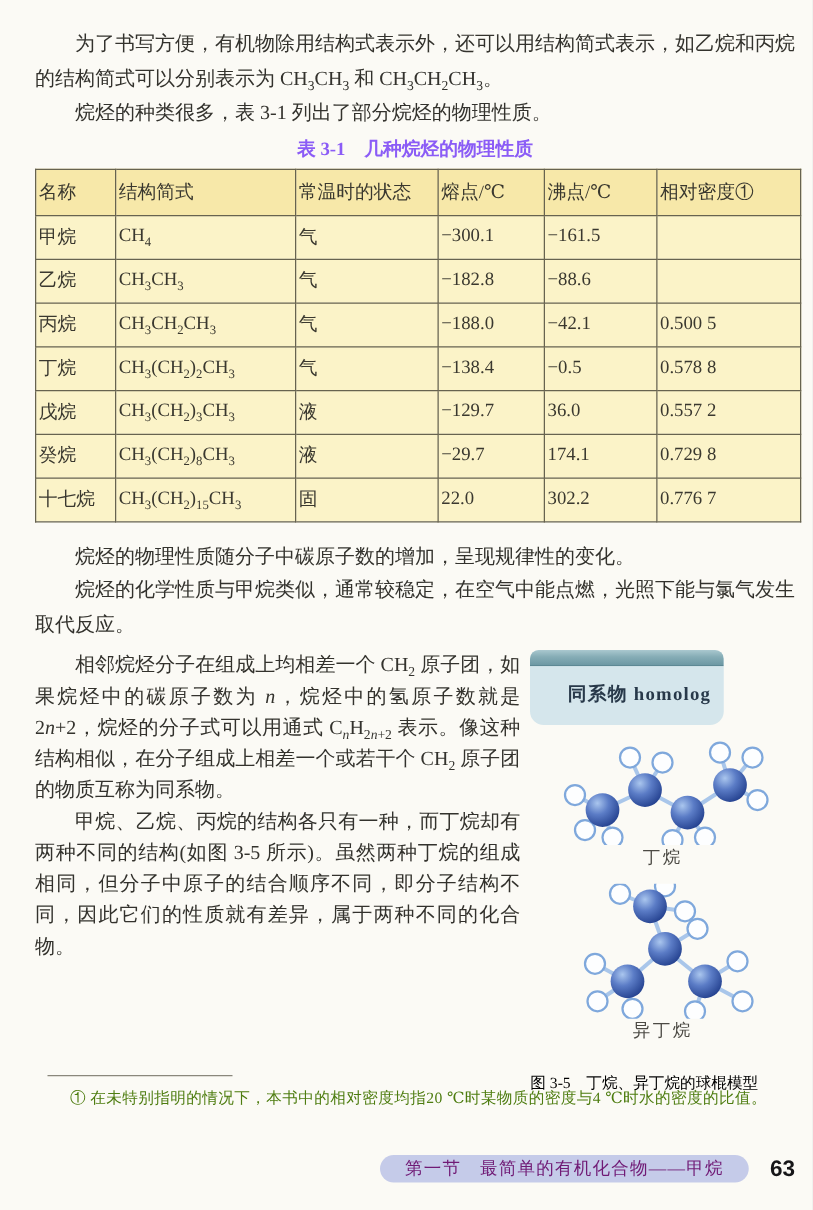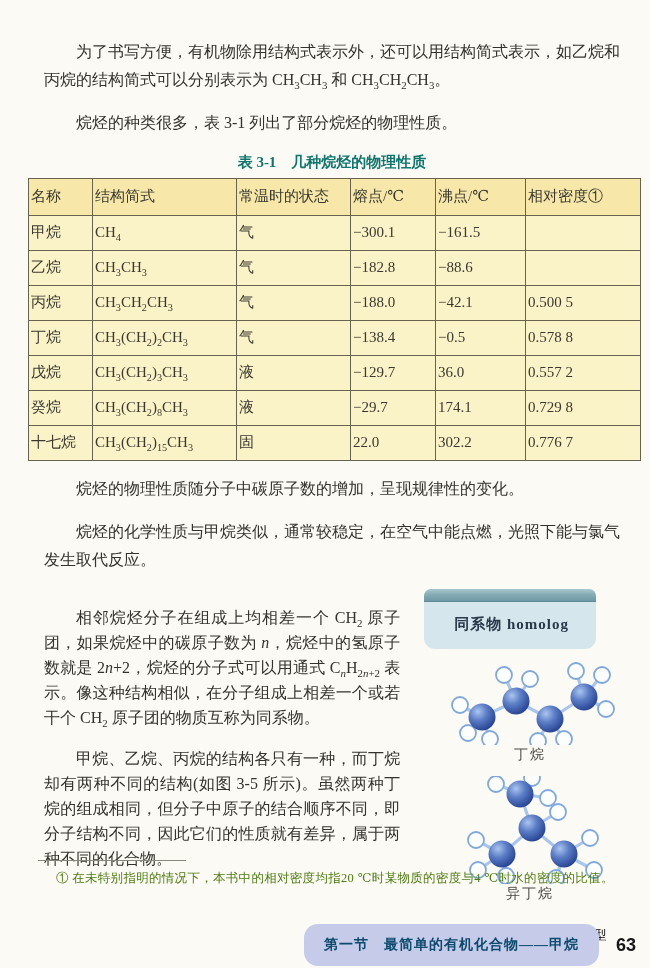--- a/index.html
+++ b/index.html
@@ -2,50 +2,50 @@
 <html><head>
 <meta charset="utf-8">
 <style>
   html,body { margin:0; padding:0; background:#e9e9e7; }
   .page {
     position:relative; width:650px; height:968px; margin:0 auto;
     background:#fbfaf5; overflow:hidden;
     font-family:"Liberation Serif","DejaVu Serif",serif; color:#33322d;
   }
   .content { padding:22px 14px 0 28px; }
-  p.para { margin:16px; font-size:16px; line-height:27.5px; text-align:justify; text-indent:2em; }
+  p.para { margin:0; font-size:16px; line-height:27.5px; text-align:justify; text-indent:2em; }
   sub { font-size:0.68em; line-height:0; }
   i { font-style:italic; }
 
-  .table-title { text-align:center; font-weight:bold; font-size:15px; margin:5px 0 6px 0; color:#0f766e; }
+  .table-title { text-align:center; font-weight:bold; font-size:15px; margin:5px 0 6px 0; color:#8b5cf6; }
   table.alkane { border-collapse:collapse; width:612px; font-size:15px; table-layout:fixed; }
   table.alkane th, table.alkane td { border:1px solid #67634f; text-align:left; padding:0 2px; height:34px; color:#3a382f; }
   table.alkane thead th { background:#f7e8a9; font-weight:normal; height:36px; }
   table.alkane tbody td { background:#fbf3c8; }
 
   .wrap { display:flex; margin-top:6px; }
   .textcol { width:396px; }
   .textcol p.para { line-height:25px; }
   .sidebar { width:216px; margin-left:8px; padding-top:0; }
 
-  .termbox { width:172px; background:#d5e6ec; border-radius:7px 7px 11px 11px; padding-bottom:15px; }
+  .termbox { width:155px; background:#d5e6ec; border-radius:7px 7px 11px 11px; padding-bottom:15px; }
   .termstrip { height:12px; border-radius:7px 7px 0 0; background:linear-gradient(#aac8cf 0%, #86adb6 45%, #6d98a4 100%); border-bottom:1px solid #5d8894; }
   .termlabel { font-weight:bold; font-size:15px; color:#28394a; padding:13px 0 0 30px; letter-spacing:1px; }
 
   .model-wrap { text-align:center; }
   .model { display:block; margin:12px auto 0 auto; }
   .model-label { text-align:center; font-size:14px; color:#4c4a44; margin:1px 0 0 0; letter-spacing:2px; }
   .fig-caption { font-size:12.5px; color:#000000; margin-top:24px; white-space:nowrap; }
 
   .footnote-area { position:absolute; left:30px; right:18px; top:860px; }
   .footnote-rule { width:148px; border-top:1px solid #8a877c; margin-left:8px; }
   .footnote { font-size:12.5px; color:#4d7c0f; margin-top:9px; padding-left:26px; letter-spacing:0.3px; }
 
   .footer { position:absolute; top:924px; left:0; right:14px; display:flex; align-items:center; justify-content:flex-end; gap:17px; }
-  .pill { background:#c5cbe9; border-radius:14px; padding:12px 20px; font-weight:bold; font-size:14px; color:#0c4a6e; letter-spacing:1px; }
+  .pill { background:#c5cbe9; border-radius:14px; padding:2px 20px; font-weight:normal; font-size:14px; color:#701a75; letter-spacing:1px; }
   .pagenum { font-family:"Liberation Sans","DejaVu Sans",sans-serif; font-weight:bold; font-size:18px; color:#161618; }
 </style>
 </head>
 <body>
 
 <div class="page">
   <div class="content">
 
     <p class="para">为了书写方便，有机物除用结构式表示外，还可以用结构简式表示，如乙烷和丙烷的结构简式可以分别表示为 CH<sub>3</sub>CH<sub>3</sub> 和 CH<sub>3</sub>CH<sub>2</sub>CH<sub>3</sub>。</p>
     <p class="para">烷烃的种类很多，表 3-1 列出了部分烷烃的物理性质。</p>

